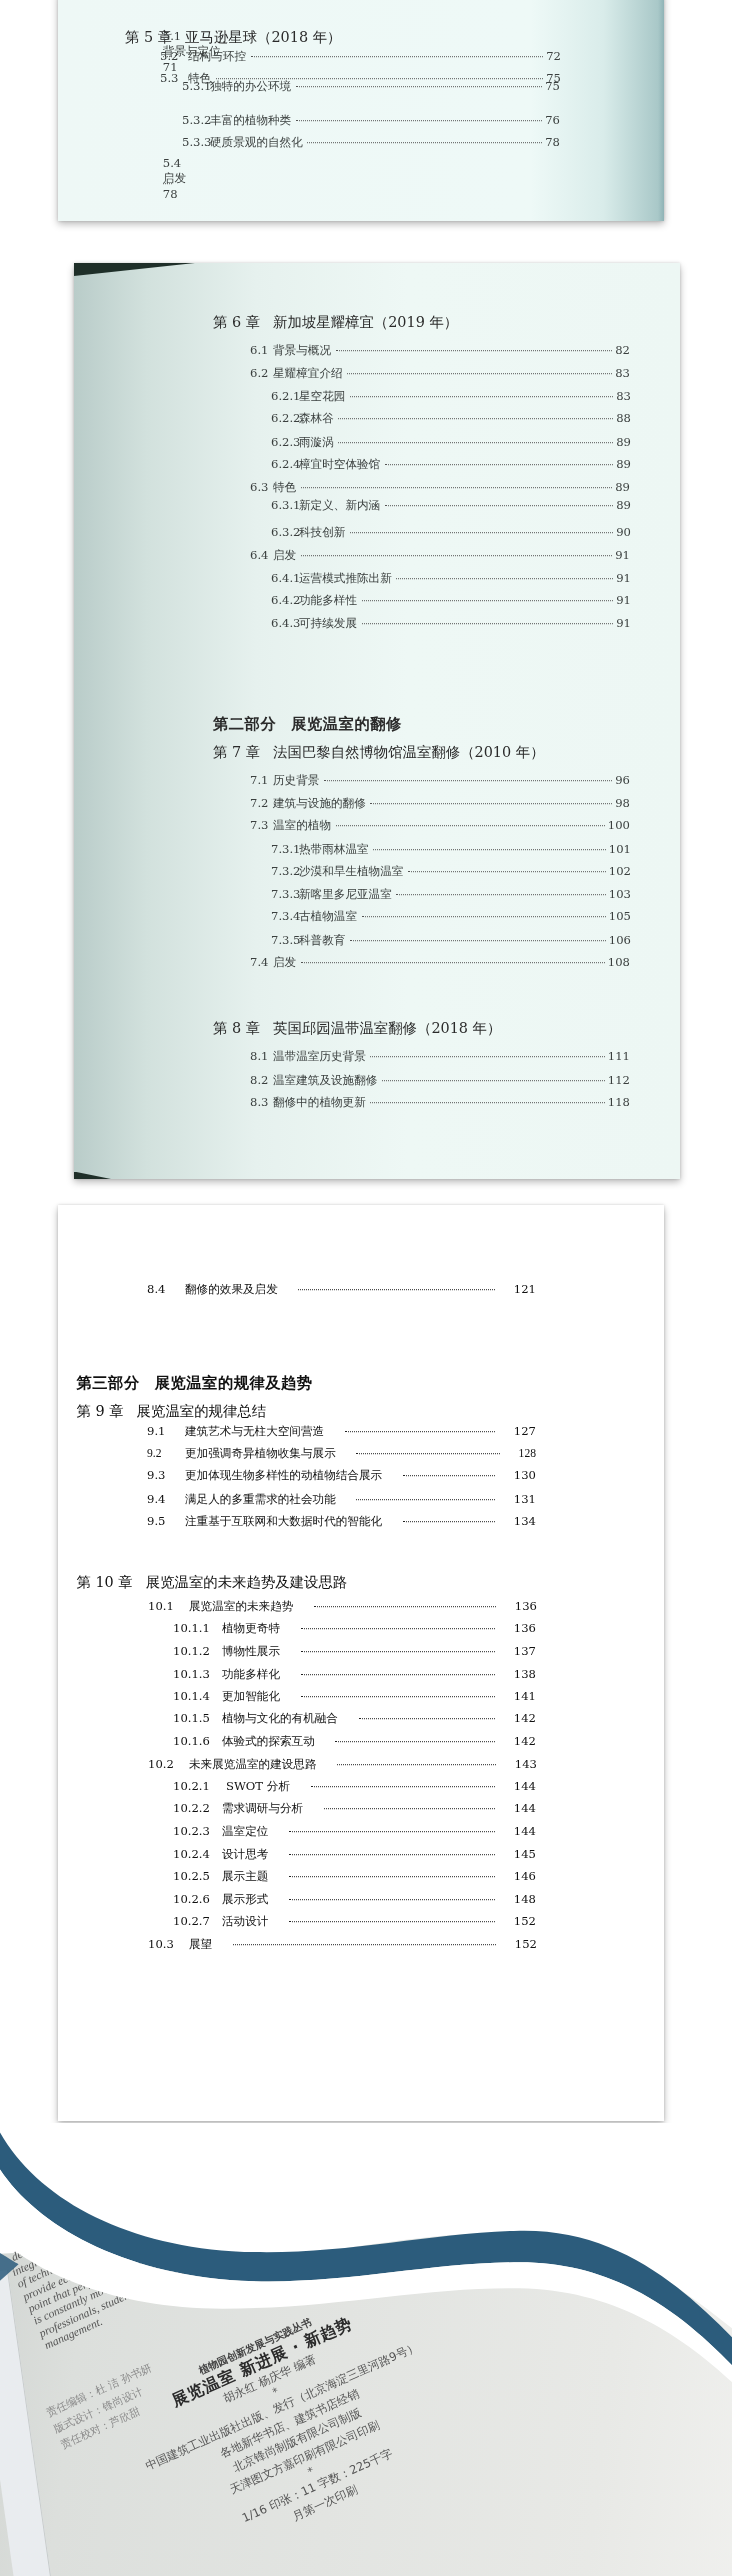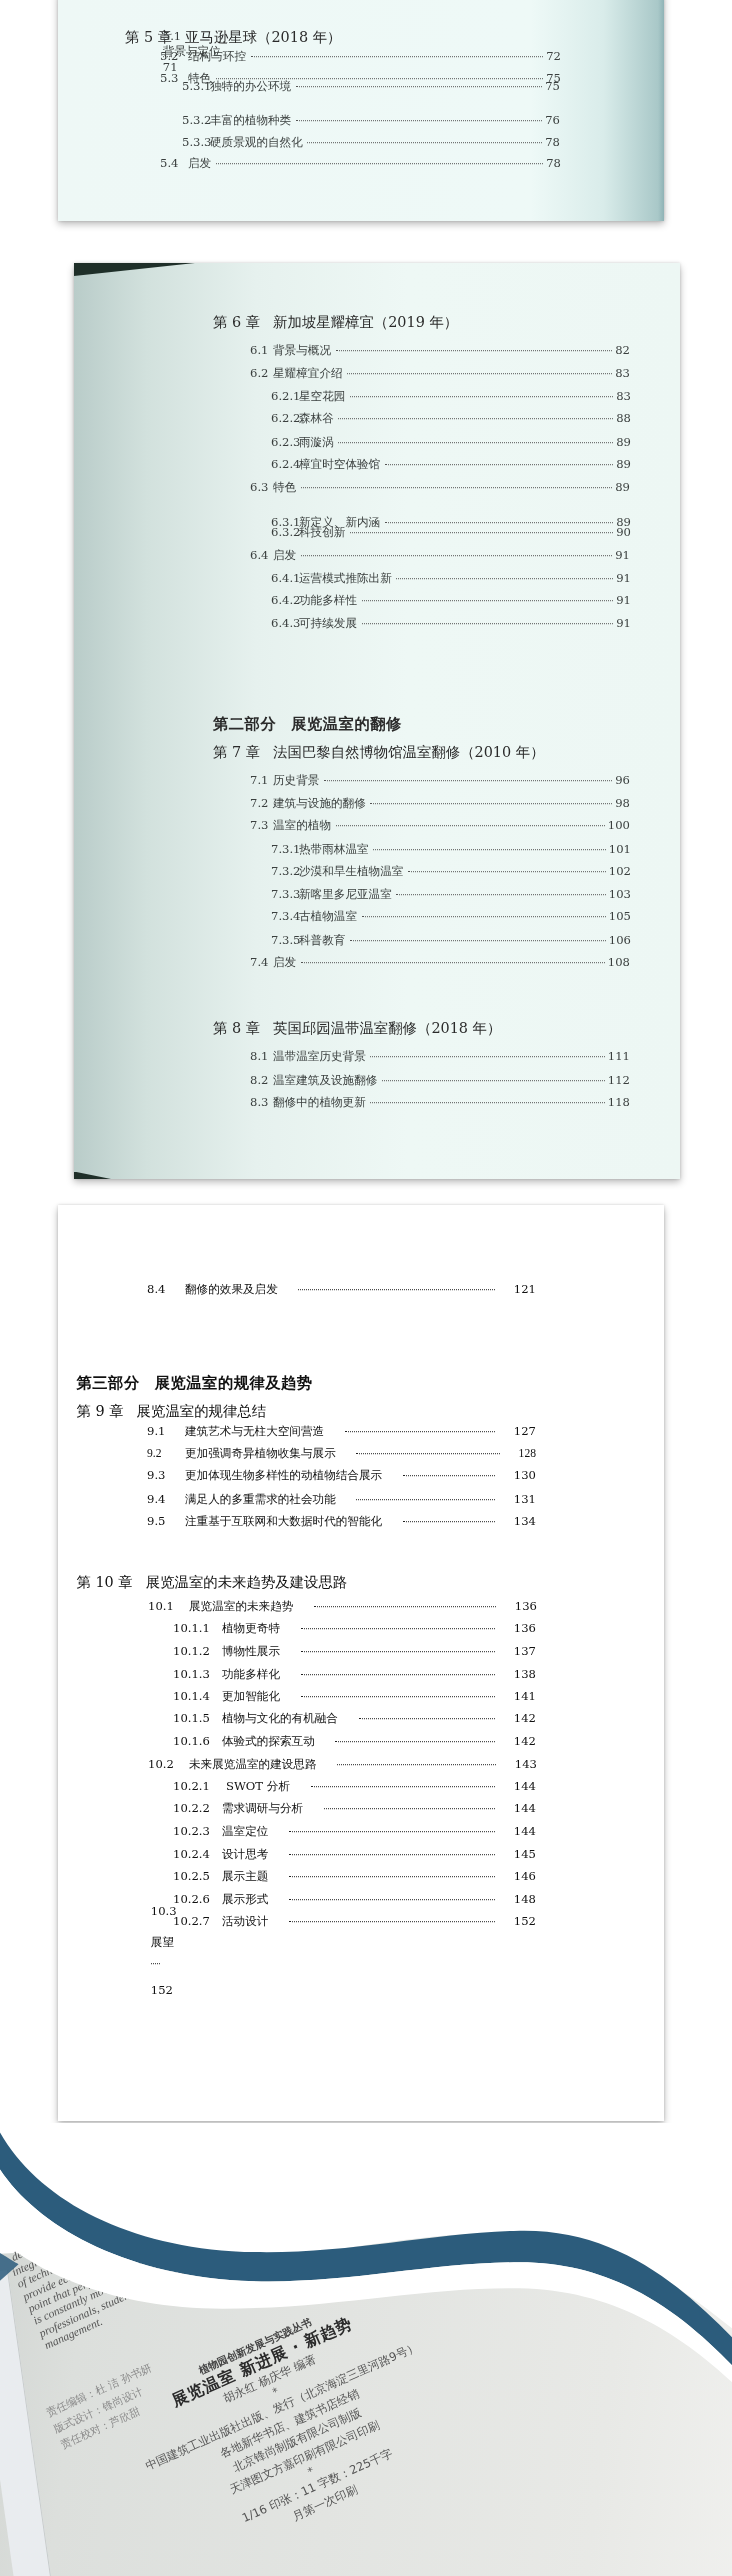--- a/index.html
+++ b/index.html
@@ -82,21 +82,21 @@
         <span class="title">丰富的植物种类</span>
         <span class="dots"></span>
         <span class="pg">76</span>
       </div>
     <div class="row" style="left:124px; width:378px; top:144px;">
         <span class="num" style="width:28px">5.3.3</span>
         <span class="title">硬质景观的自然化</span>
         <span class="dots"></span>
         <span class="pg">78</span>
       </div>
-    <div class="row" style="left:102px; width:401px; top:165px;">
+    <div class="row" style="left:102px; width:401px; top:165px;flex-direction:column;">
         <span class="num" style="width:28px">5.4</span>
         <span class="title">启发</span>
         <span class="dots"></span>
         <span class="pg">78</span>
       </div>
   </div>
 </div>
 
 <div class="page" id="page2">
   <div class="curl"></div>
@@ -141,21 +141,21 @@
         <span class="title">樟宜时空体验馆</span>
         <span class="dots"></span>
         <span class="pg">89</span>
       </div>
     <div class="row" style="left:176px; width:380px; top:217px;">
         <span class="num" style="width:23px">6.3</span>
         <span class="title">特色</span>
         <span class="dots"></span>
         <span class="pg">89</span>
       </div>
-    <div class="row" style="left:197px; width:360px; top:252px;justify-content:center;">
+    <div class="row" style="left:197px; width:360px; top:235px;justify-content:center;">
         <span class="num" style="width:28px">6.3.1</span>
         <span class="title">新定义、新内涵</span>
         <span class="dots"></span>
         <span class="pg">89</span>
       </div>
     <div class="row" style="left:197px; width:360px; top:262px;">
         <span class="num" style="width:28px">6.3.2</span>
         <span class="title">科技创新</span>
         <span class="dots"></span>
         <span class="pg">90</span>
@@ -410,21 +410,21 @@
         <span class="title">展示形式</span>
         <span class="dots"></span>
         <span class="pg">148</span>
       </div>
     <div class="row" style="left:115px; width:363px; top:709px;">
         <span class="num" style="width:33px">10.2.7</span>
         <span class="title">活动设计</span>
         <span class="dots"></span>
         <span class="pg">152</span>
       </div>
-    <div class="row" style="left:90px; width:389px; top:699px;flex-direction:column;">
+    <div class="row" style="left:90px; width:389px; top:732px;">
         <span class="num" style="width:25px">10.3</span>
         <span class="title">展望</span>
         <span class="dots"></span>
         <span class="pg">152</span>
       </div>
   </div>
 
 </div>
 
 <div id="photo">

